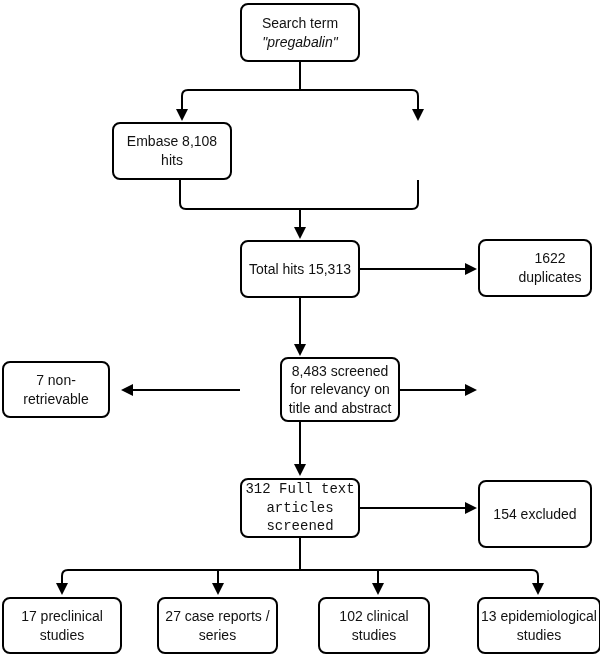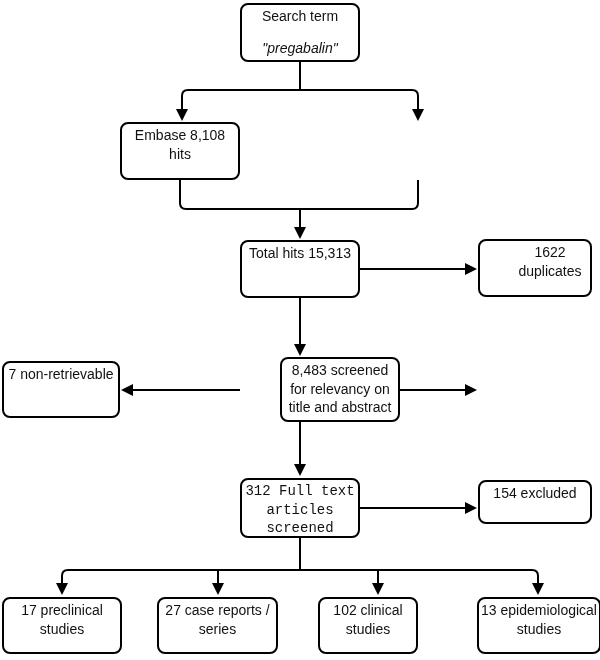--- a/index.html
+++ b/index.html
@@ -19,42 +19,42 @@
   }
   .node {
     position: absolute;
     box-sizing: border-box;
     background: #ffffff;
     border: 2px solid #000000;
     border-radius: 8px;
     display: flex;
     flex-direction: column;
     align-items: center;
-    justify-content: space-between;
+    justify-content: center;
     text-align: center;
     font-size: 14px;
     line-height: 1.33;
     padding: 2px;
   }
   .node .lbl { white-space: pre-line; }
   .italic { font-style: italic; }
 
   .n-search          { left: 240px; top: 3px;   width: 120px; height: 59px; }
-  .n-embase          { left: 120px; top: 122px; width: 120px; height: 58px; }
+  .n-embase          { left: 112px; top: 122px; width: 120px; height: 58px; }
   .n-pubmed          { left: 358px; top: 122px; width: 120px; height: 58px; }
   .n-total           { left: 240px; top: 240px; width: 120px; height: 58px; }
   .n-duplicates      { left: 478px; top: 239px; width: 114px; height: 58px; padding-left: 32px; }
   .n-screened        { left: 240px; top: 357px; width: 120px; height: 65px; margin-left: 40px; }
-  .n-nonretrievable  { left: 2px;   top: 361px; width: 118px; height: 57px; }
+  .n-nonretrievable  { left: 2px;   top: 361px; width: 108px; height: 57px; }
   .n-excluded-scr    { left: 478px; top: 362px; width: 114px; height: 56px; }
   .n-fulltext        { left: 240px; top: 478px; width: 120px; height: 60px; font-family: Liberation Mono, monospace; }
-  .n-excluded-ft     { left: 478px; top: 480px; width: 114px; height: 44px; }
+  .n-excluded-ft     { left: 478px; top: 480px; width: 114px; height: 68px; }
   .n-preclinical     { left: 2px;   top: 597px; width: 120px; height: 57px; }
   .n-casereports     { left: 157px; top: 597px; width: 121px; height: 57px; }
-  .n-clinical        { left: 318px; top: 597px; width: 100px; height: 57px; }
+  .n-clinical        { left: 318px; top: 597px; width: 112px; height: 57px; }
   .n-epidemiological { left: 477px; top: 597px; width: 124px; height: 57px; }
 </style>
 </head>
 <body>
 
 <div class="canvas">
 
   <svg class="wires" viewBox="0 0 600 660" xmlns="http://www.w3.org/2000/svg">
     <defs>
       <marker id="arrow" viewBox="0 0 12 12" markerWidth="12" markerHeight="12" refX="9" refY="6" orient="auto" markerUnits="userSpaceOnUse">

